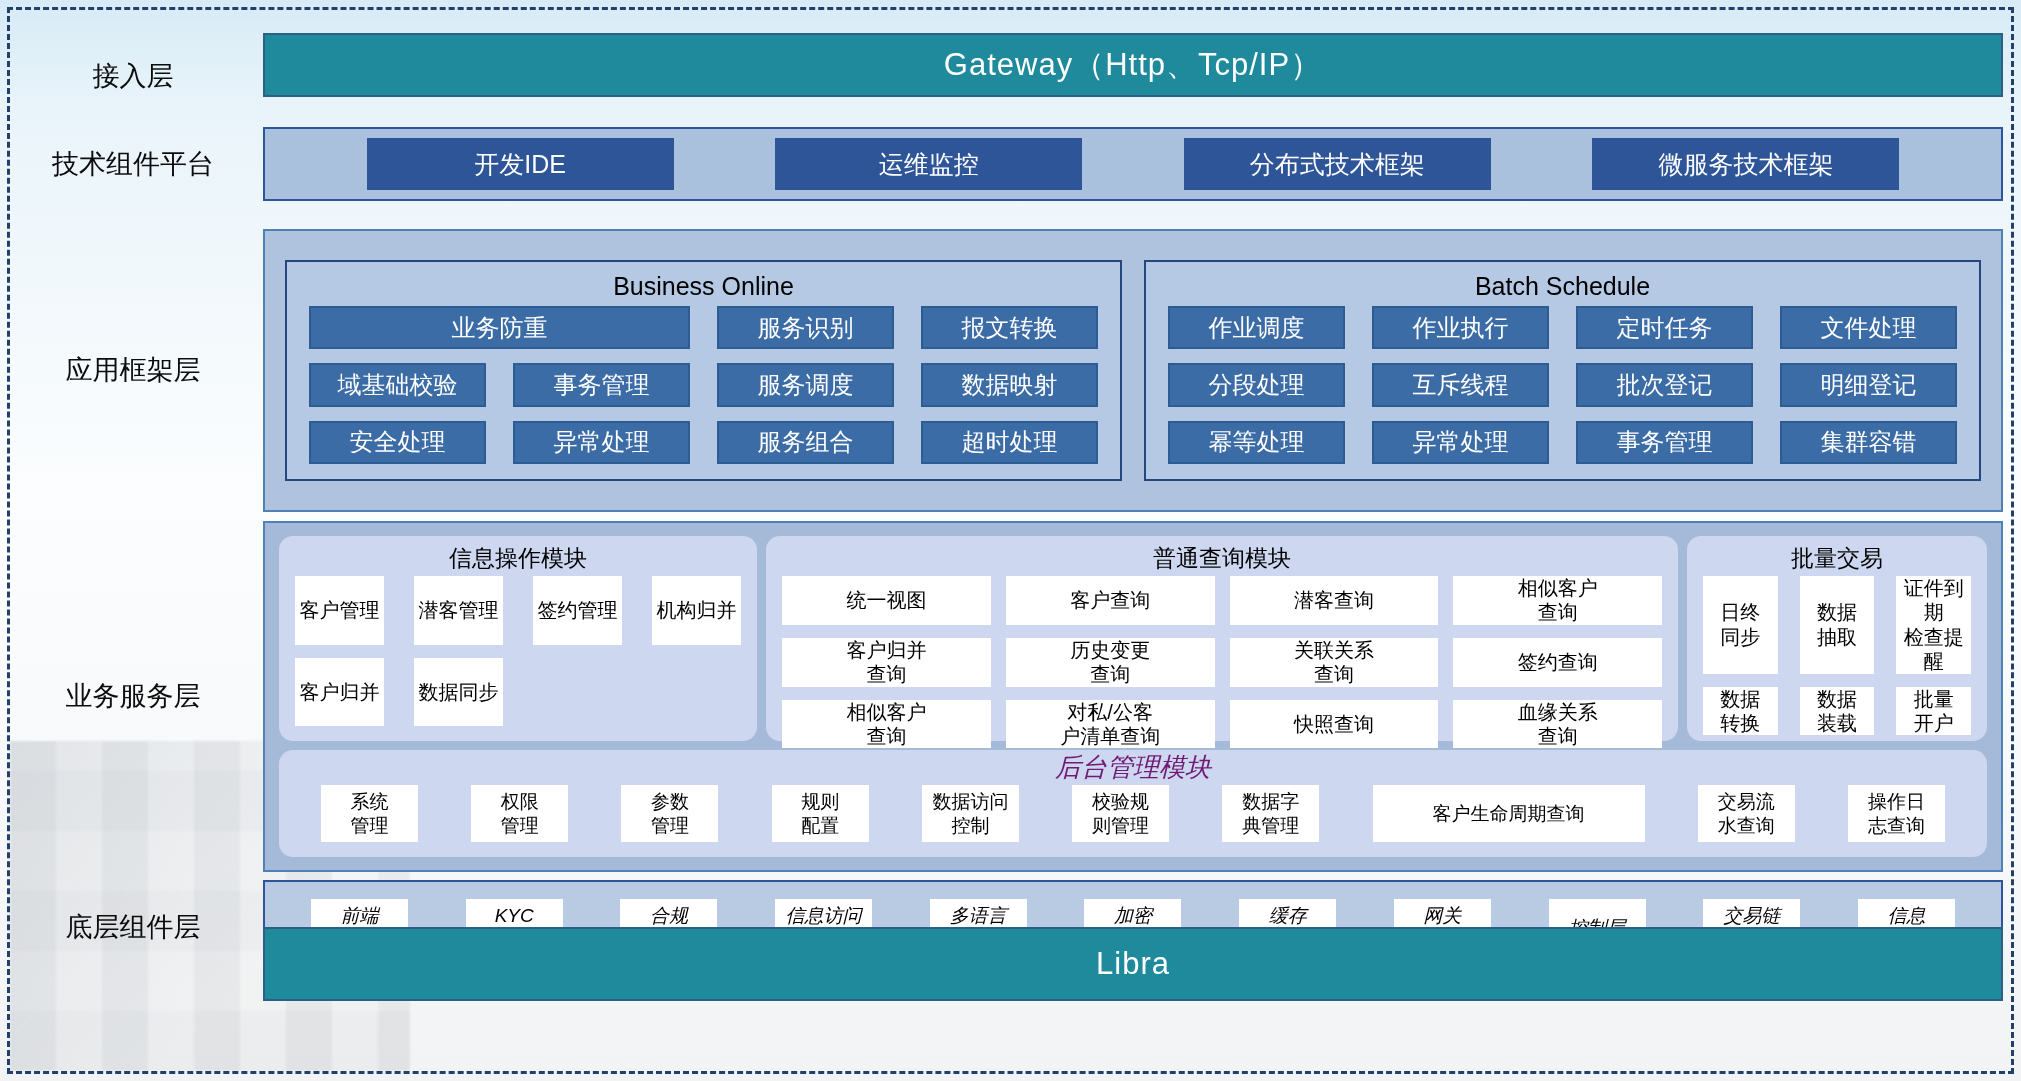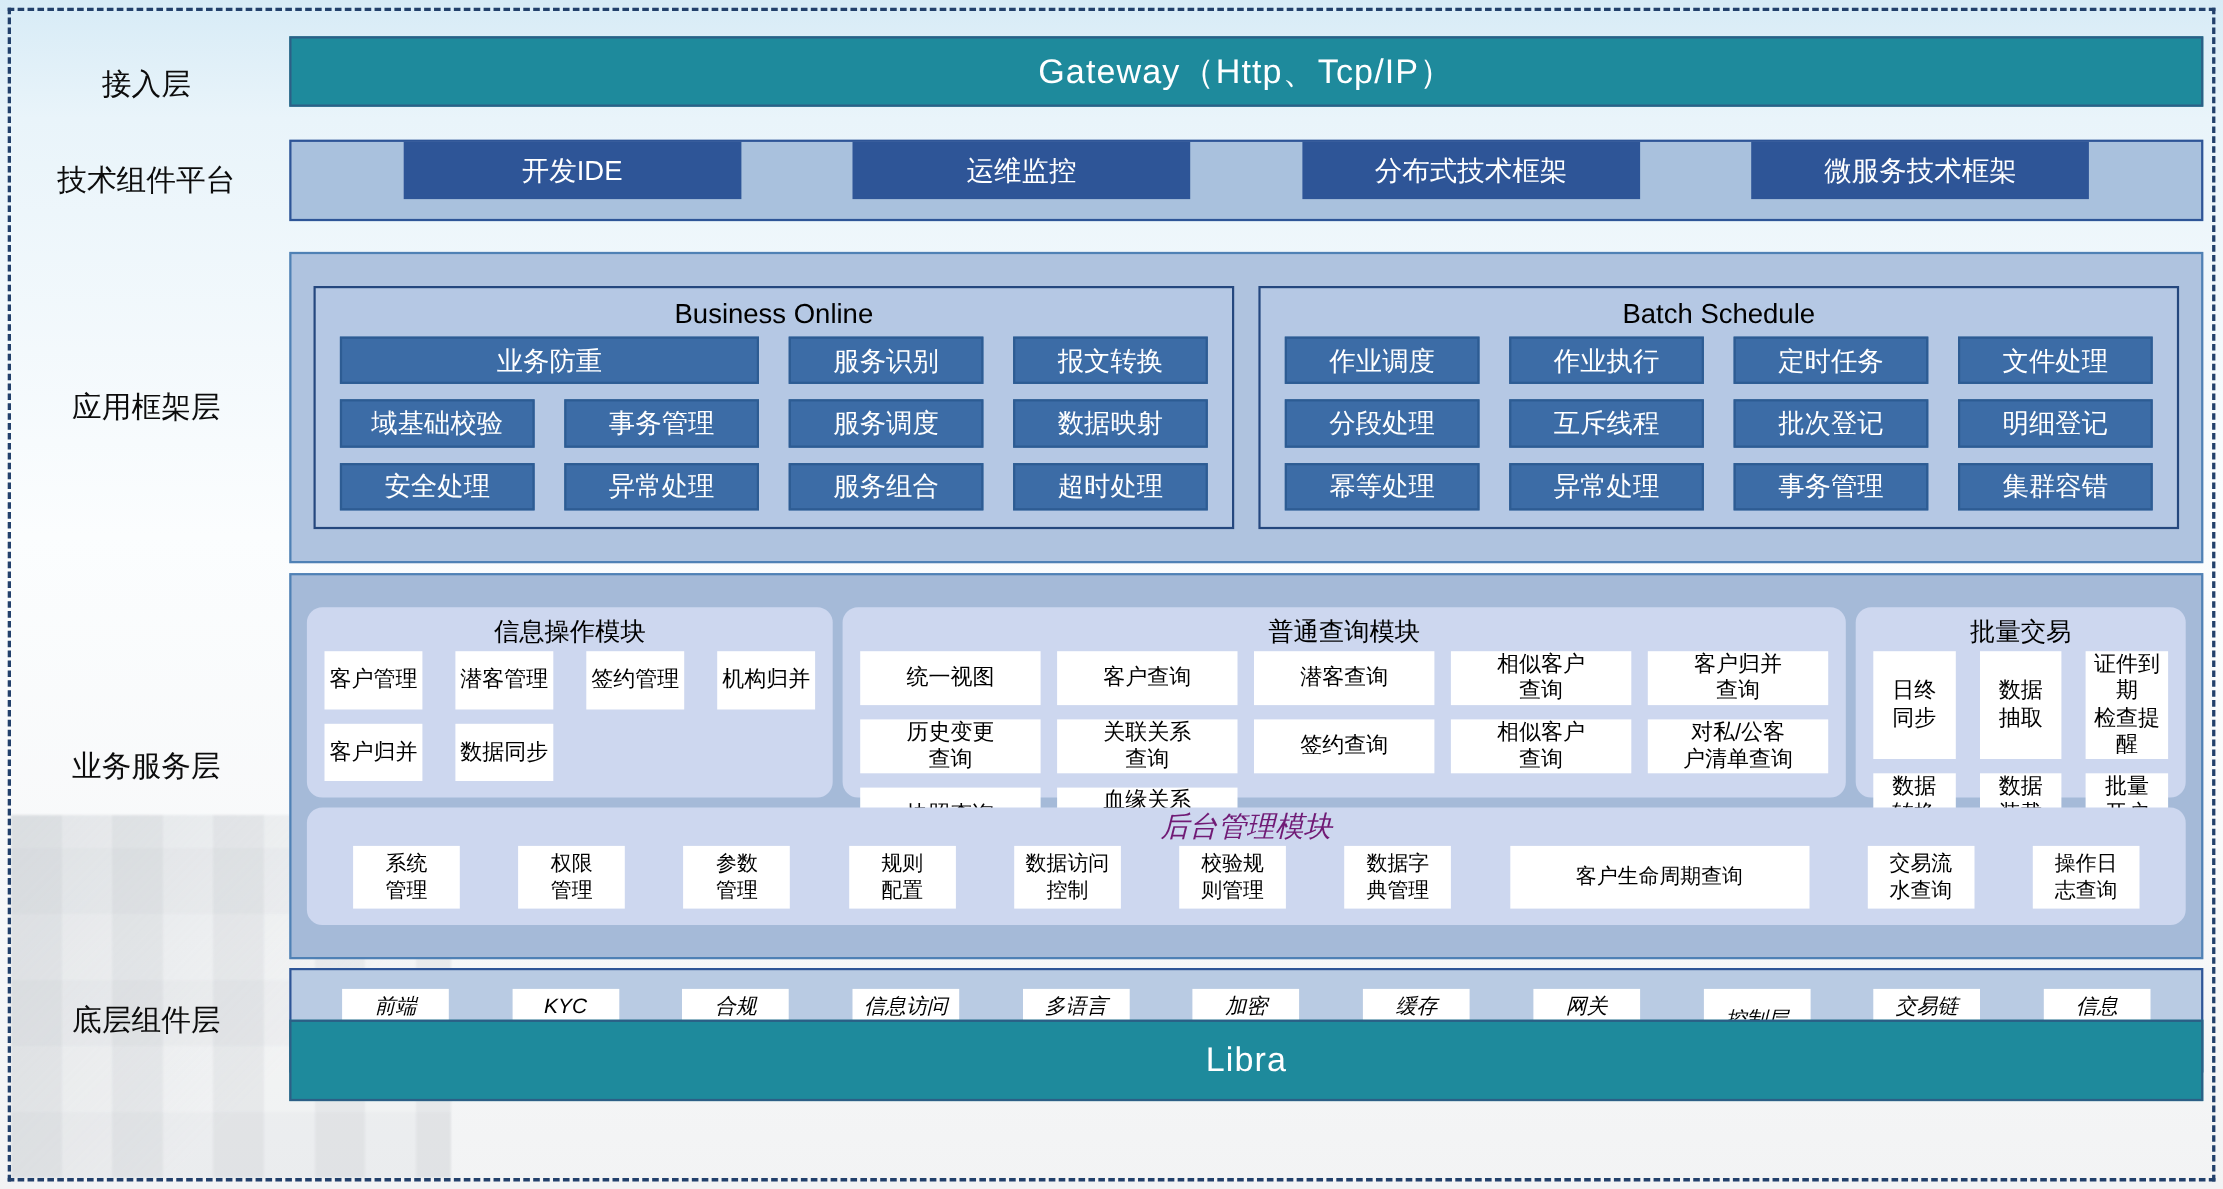--- a/index.html
+++ b/index.html
@@ -28,21 +28,21 @@
   
   .teal-bar{
     height:100%;background:#1E8A9C;border:2px solid #2c5f86;box-sizing:border-box;
     display:flex;align-items:center;justify-content:center;
     color:#ffffff;font-size:31px;letter-spacing:1px;
   }
 
   
   .tech-row{
     height:100%;background:#A9C1DD;border:2px solid #2E5597;
-    display:flex;align-items:flex-start;justify-content:space-evenly;
+    display:flex;align-items:center;justify-content:space-evenly;
   }
   .tech-btn{
     width:307px;height:52px;background:#2E5597;color:#fff;font-size:25px;
     display:flex;align-items:center;justify-content:center;
   }
 
   
   .fw-outer{
     height:100%;background:#AFC3DF;border:2px solid #4F81B5;
     display:flex;gap:22px;padding:29px 20px;box-sizing:border-box;
@@ -55,34 +55,34 @@
   .fw-grid{flex:1;display:grid;grid-template-columns:repeat(4,1fr);gap:14px 27px;}
   .fw-btn{
     background:#3C6CA6;border:2px solid #2d5c93;color:#fff;font-size:24px;
     display:flex;align-items:center;justify-content:center;box-sizing:border-box;
   }
   .span2{grid-column:span 2;}
 
   
   .svc-outer{
     height:100%;background:#A5BAD8;border:2px solid #4F81B5;
-    padding:29px 14px;box-sizing:border-box;display:flex;flex-direction:column;gap:9px;
+    padding:13px 14px;box-sizing:border-box;display:flex;flex-direction:column;gap:9px;
   }
   .svc-top{display:flex;gap:9px;flex:1;min-height:0;}
   .svc-panel{
     background:#CDD7EF;border-radius:14px;display:flex;flex-direction:column;
     padding:4px 16px 15px;box-sizing:border-box;
   }
   .svc-panel.info{width:478px;}
   .svc-panel.query{flex:1;}
   .svc-panel.batch{width:300px;}
   .svc-title{text-align:center;font-size:23px;color:#000;height:36px;line-height:36px;}
   .svc-grid{flex:1;display:grid;}
   .info .svc-grid{grid-template-columns:repeat(4,1fr);gap:13px 30px;}
-  .query .svc-grid{grid-template-columns:repeat(5,1fr);gap:13px 15px;}
+  .query .svc-grid{grid-template-columns:repeat(4,1fr);gap:13px 15px;}
   .batch .svc-grid{grid-template-columns:repeat(3,1fr);gap:13px 22px;}
   .white-box{
     background:#ffffff;color:#000;display:flex;align-items:center;justify-content:center;
     text-align:center;font-size:20px;line-height:1.22;white-space:pre-line;
   }
   .svc-admin{
     background:#CDD7EF;border-radius:14px;height:107px;display:flex;flex-direction:column;
     padding:2px 42px 13px;box-sizing:border-box;
   }
   .admin-title{text-align:center;font-size:26px;color:#701a75;height:31px;line-height:31px;font-style:italic;}

